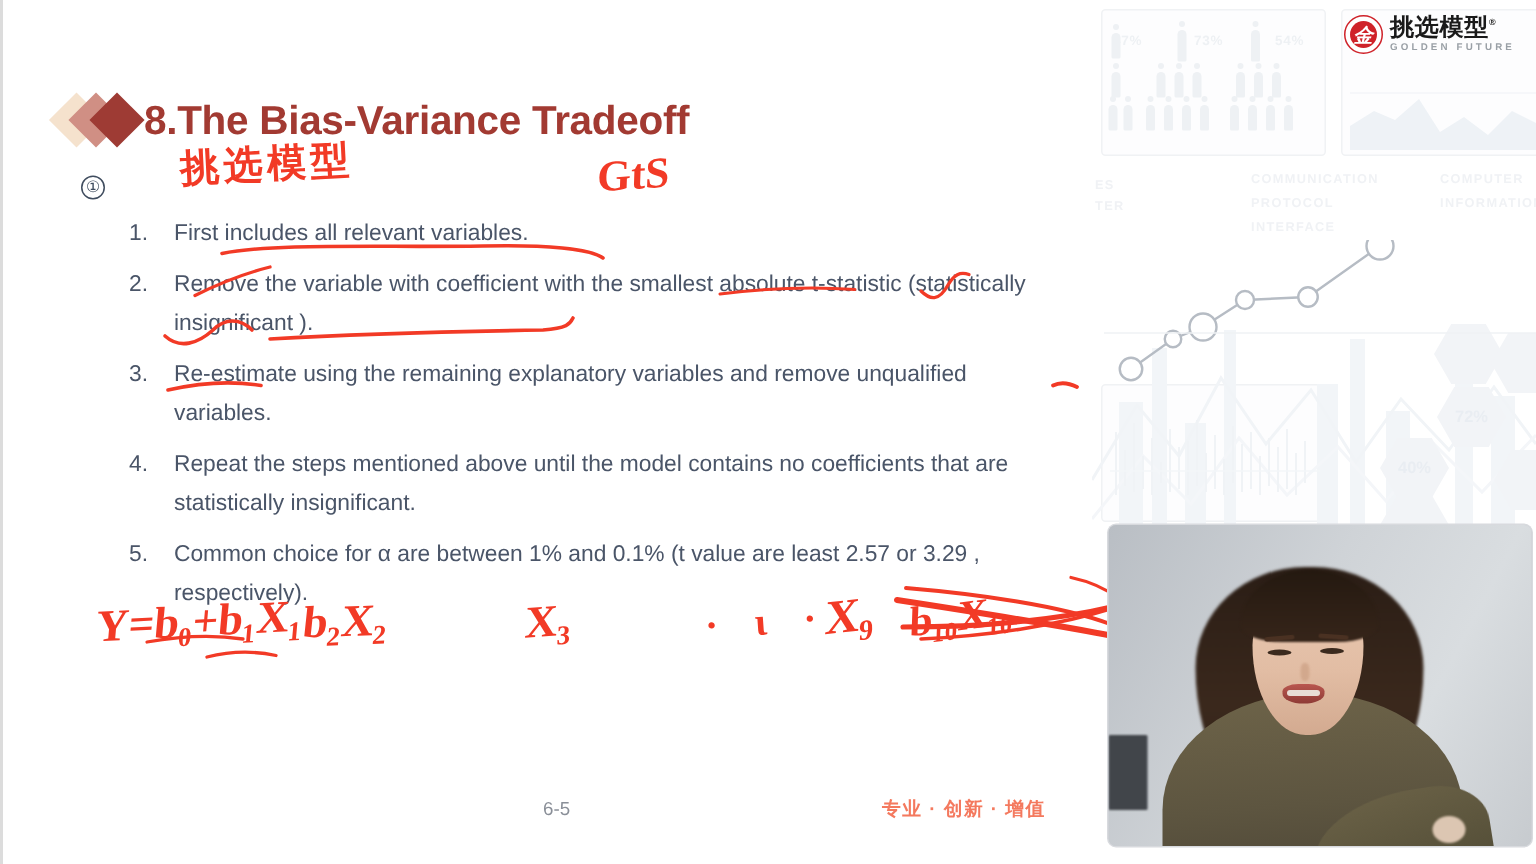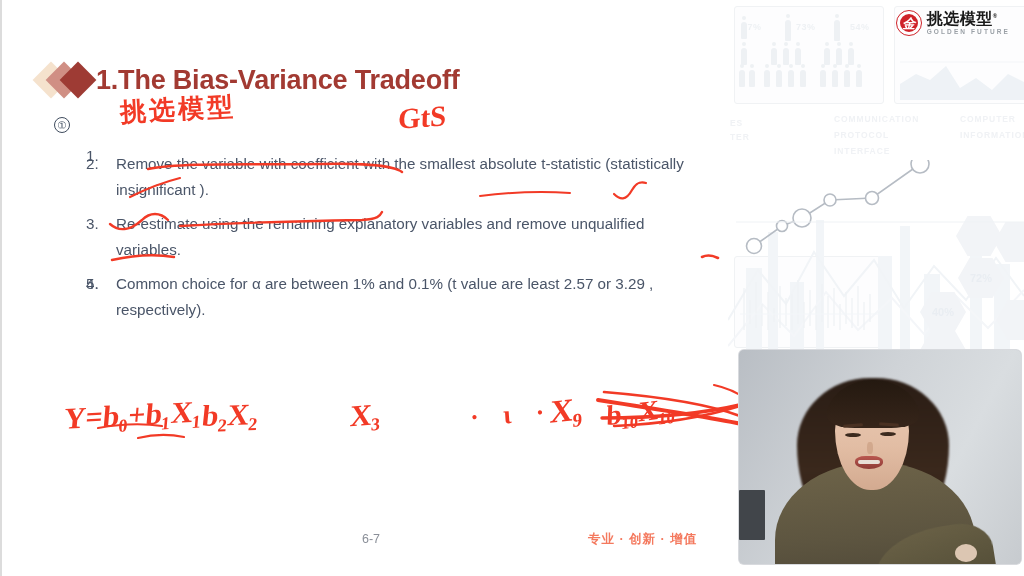--- a/index.html
+++ b/index.html
@@ -307,49 +307,51 @@
       <div class="logo-en">GOLDEN FUTURE</div>
     </div>
   </div>
 
   <div class="heading">
     <div class="diamonds">
       <div class="dia d1"></div>
       <div class="dia d2"></div>
       <div class="dia d3"></div>
     </div>
-    <div class="title">1.The Bias-Variance Tradeoff</div>
+    <div class="title">8.The Bias-Variance Tradeoff</div>
   </div>
 
   <div class="subhead">
     <span class="circled">①</span>
   </div>
 
   <ol class="steps">
     <li>
       <span class="num">1.</span>
+      <span>First includes all relevant variables.</span>
     </li>
     <li>
       <span class="num">2.</span>
       <span>Remove the variable with coefficient with the smallest absolute t-statistic (statistically insignificant ).</span>
     </li>
     <li>
       <span class="num">3.</span>
       <span>Re-estimate using the remaining explanatory variables and remove unqualified variables.</span>
     </li>
     <li>
       <span class="num">4.</span>
+      <span>Repeat the steps mentioned above until the model contains no coefficients that are statistically insignificant.</span>
     </li>
     <li>
       <span class="num">5.</span>
       <span>Common choice for α are between 1% and 0.1% (t value are least 2.57 or 3.29 , respectively).</span>
     </li>
   </ol>
 
-  <div class="page-num">6-7</div>
+  <div class="page-num">6-5</div>
   <div class="tagline">专业 · 创新 · 增值</div>
 
   <div class="ink">
     <svg viewBox="0 0 1024 576">
 
       <path d="M146,169 C180,162 250,165 320,164 C362,163 392,166 400,172" stroke-width="2.4"></path>
 
       <path d="M128,197 C146,188 162,182 178,178" stroke-width="2.2"></path>
 
       <path d="M478,196 C510,192 540,191 568,193" stroke-width="2"></path>

